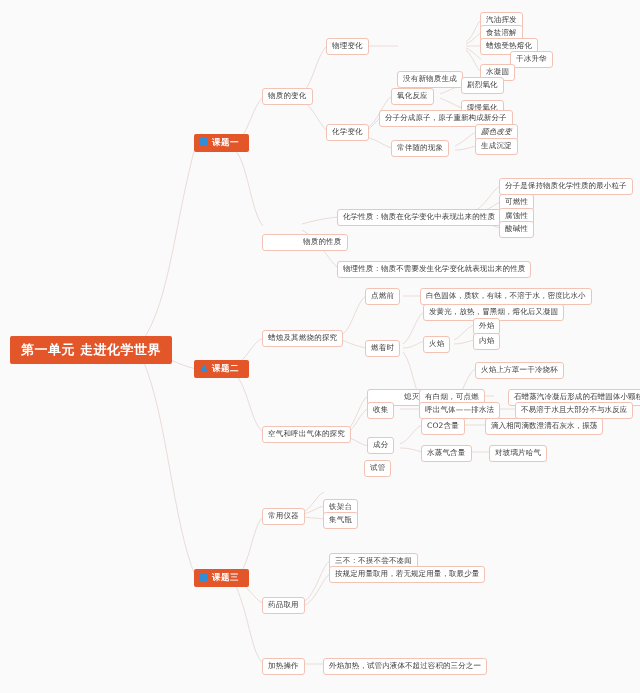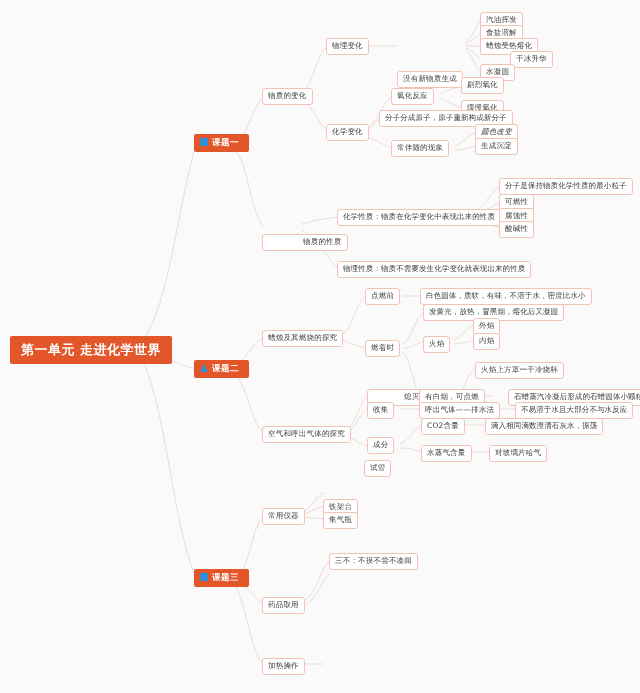--- a/index.html
+++ b/index.html
@@ -254,16 +254,18 @@
   <div class="node" style="left:421px; top:445px;">水蒸气含量</div>
   <div class="node" style="left:489px; top:445px;">对玻璃片哈气</div>
 
   <div class="node" style="left:262px; top:508px;">常用仪器</div>
   <div class="node" style="left:323px; top:460px;margin-left:41px;">试管</div>
   <div class="node" style="left:323px; top:499px;">铁架台</div>
   <div class="node" style="left:323px; top:512px;">集气瓶</div>
 
   <div class="node" style="left:262px; top:597px;">药品取用</div>
   <div class="node" style="left:329px; top:553px;">三不：不摸不尝不凑闻</div>
+  <div class="node wide" style="left:329px; top:566px;">按规定用量取用，若无规定用量，取最少量</div>
 
   <div class="node" style="left:262px; top:658px;">加热操作</div>
+  <div class="node wide" style="left:323px; top:658px;">外焰加热，试管内液体不超过容积的三分之一</div>
 
 </div>
 
 </body></html>

